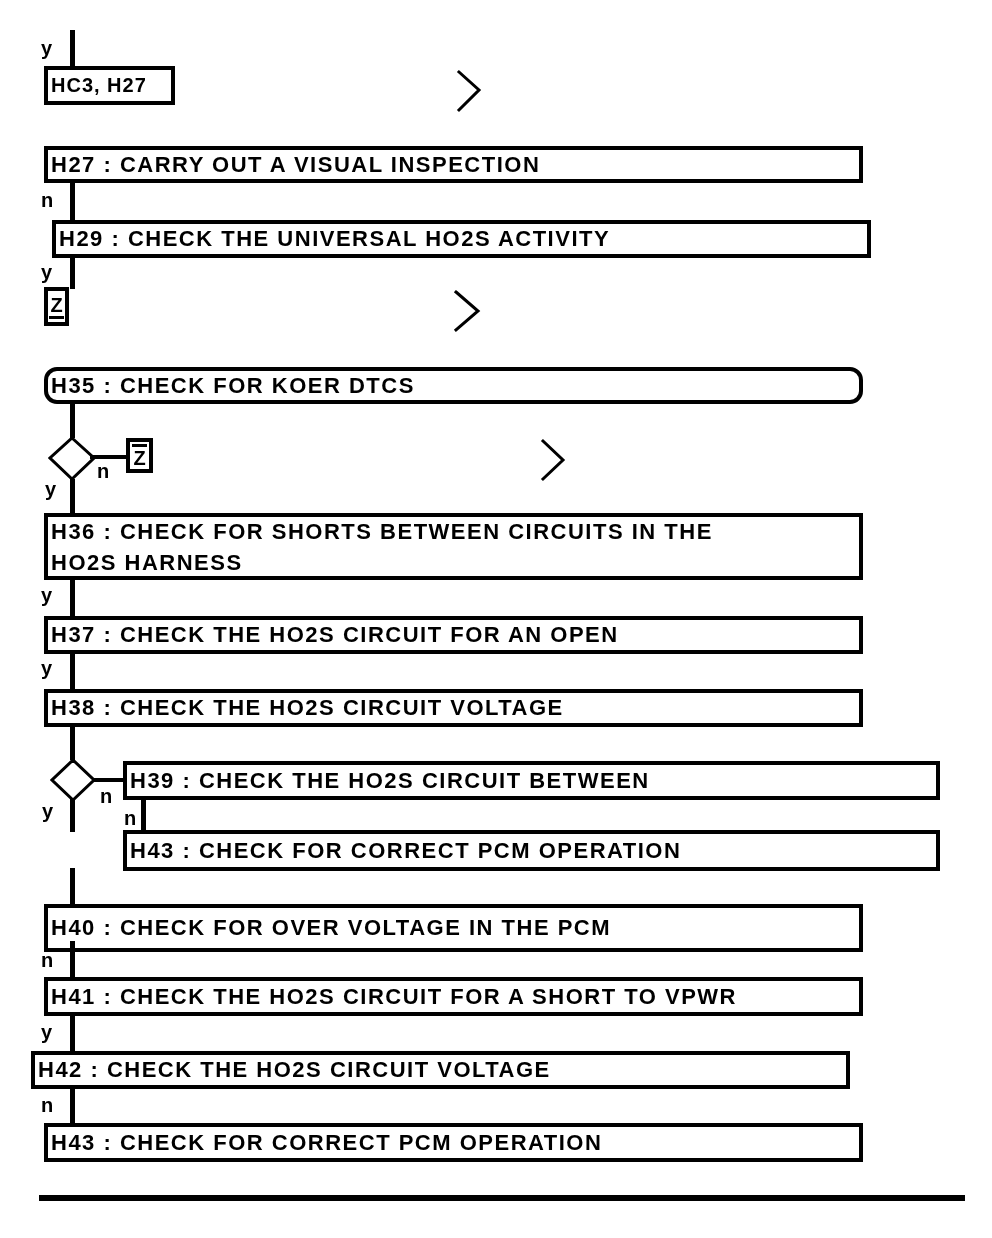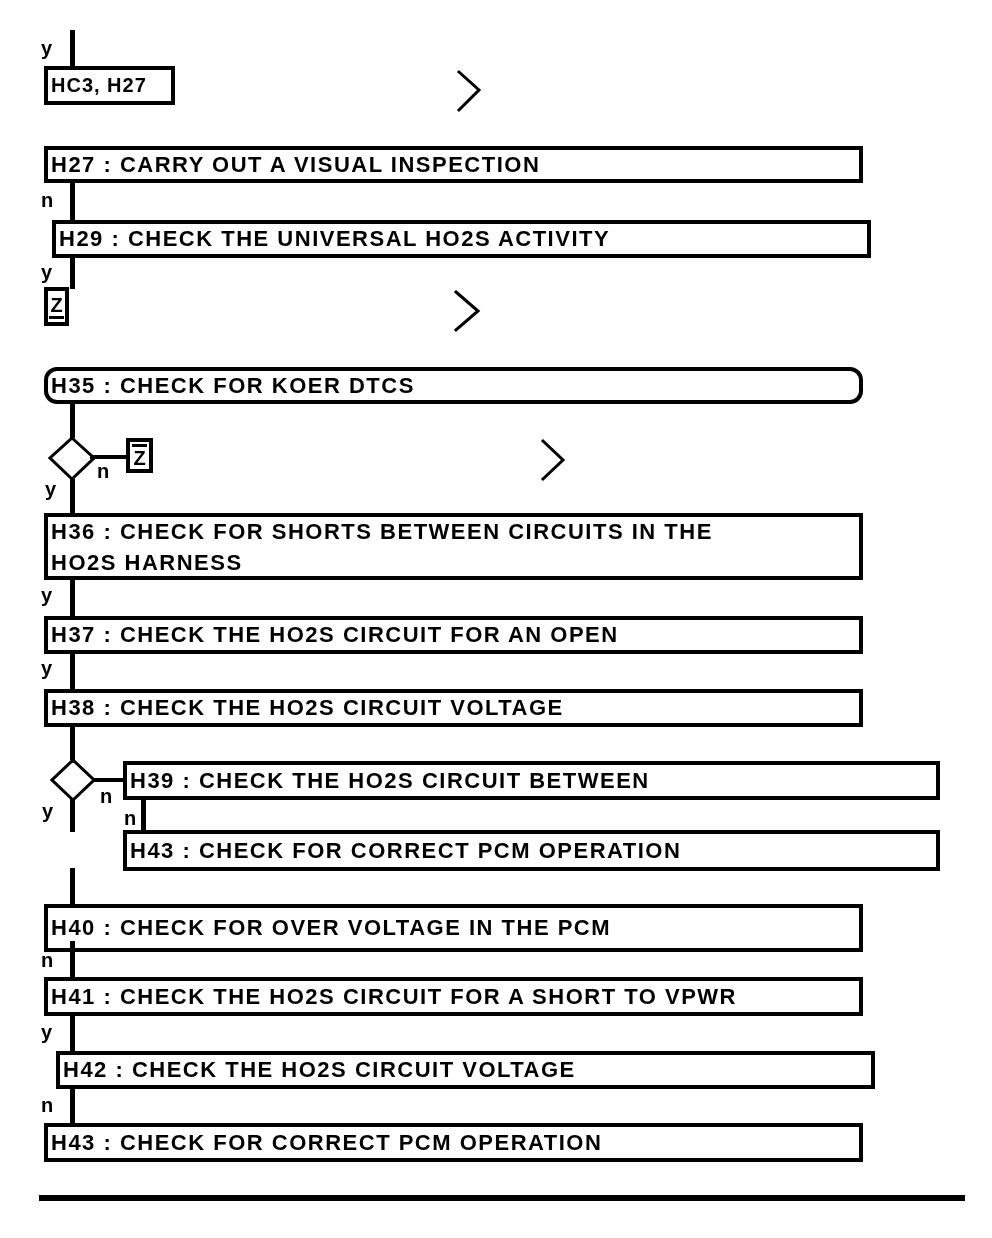--- a/index.html
+++ b/index.html
@@ -105,21 +105,21 @@
   <div class="vline" style="left:70px;top:868px;width:5px;height:38px;"></div>
 
   <div class="box" style="left:44px;top:904px;width:819px;height:48px;">H40 : CHECK FOR OVER VOLTAGE IN THE PCM</div>
   <div class="lbl" style="left:41px;top:950px;">n</div>
   <div class="vline" style="left:70px;top:941px;width:5px;height:38px;"></div>
 
   <div class="box" style="left:44px;top:977px;width:819px;height:39px;">H41 : CHECK THE HO2S CIRCUIT FOR A SHORT TO VPWR</div>
   <div class="lbl" style="left:41px;top:1022px;">y</div>
   <div class="vline" style="left:70px;top:1015px;width:5px;height:37px;"></div>
 
-  <div class="box" style="left:56px;top:1051px;width:819px;height:38px;">H42 : CHECK THE HO2S CIRCUIT VOLTAGE</div>
+  <div class="box" style="left:31px;top:1051px;width:819px;height:38px;">H42 : CHECK THE HO2S CIRCUIT VOLTAGE</div>
   <div class="lbl" style="left:41px;top:1095px;">n</div>
   <div class="vline" style="left:70px;top:1088px;width:5px;height:36px;"></div>
 
   <div class="box" style="left:44px;top:1123px;width:819px;height:39px;">H43 : CHECK FOR CORRECT PCM OPERATION</div>
 
   <div class="rule" style="left:39px;top:1195px;width:926px;height:6px;"></div>
 
 </div>
 
 </body></html>

